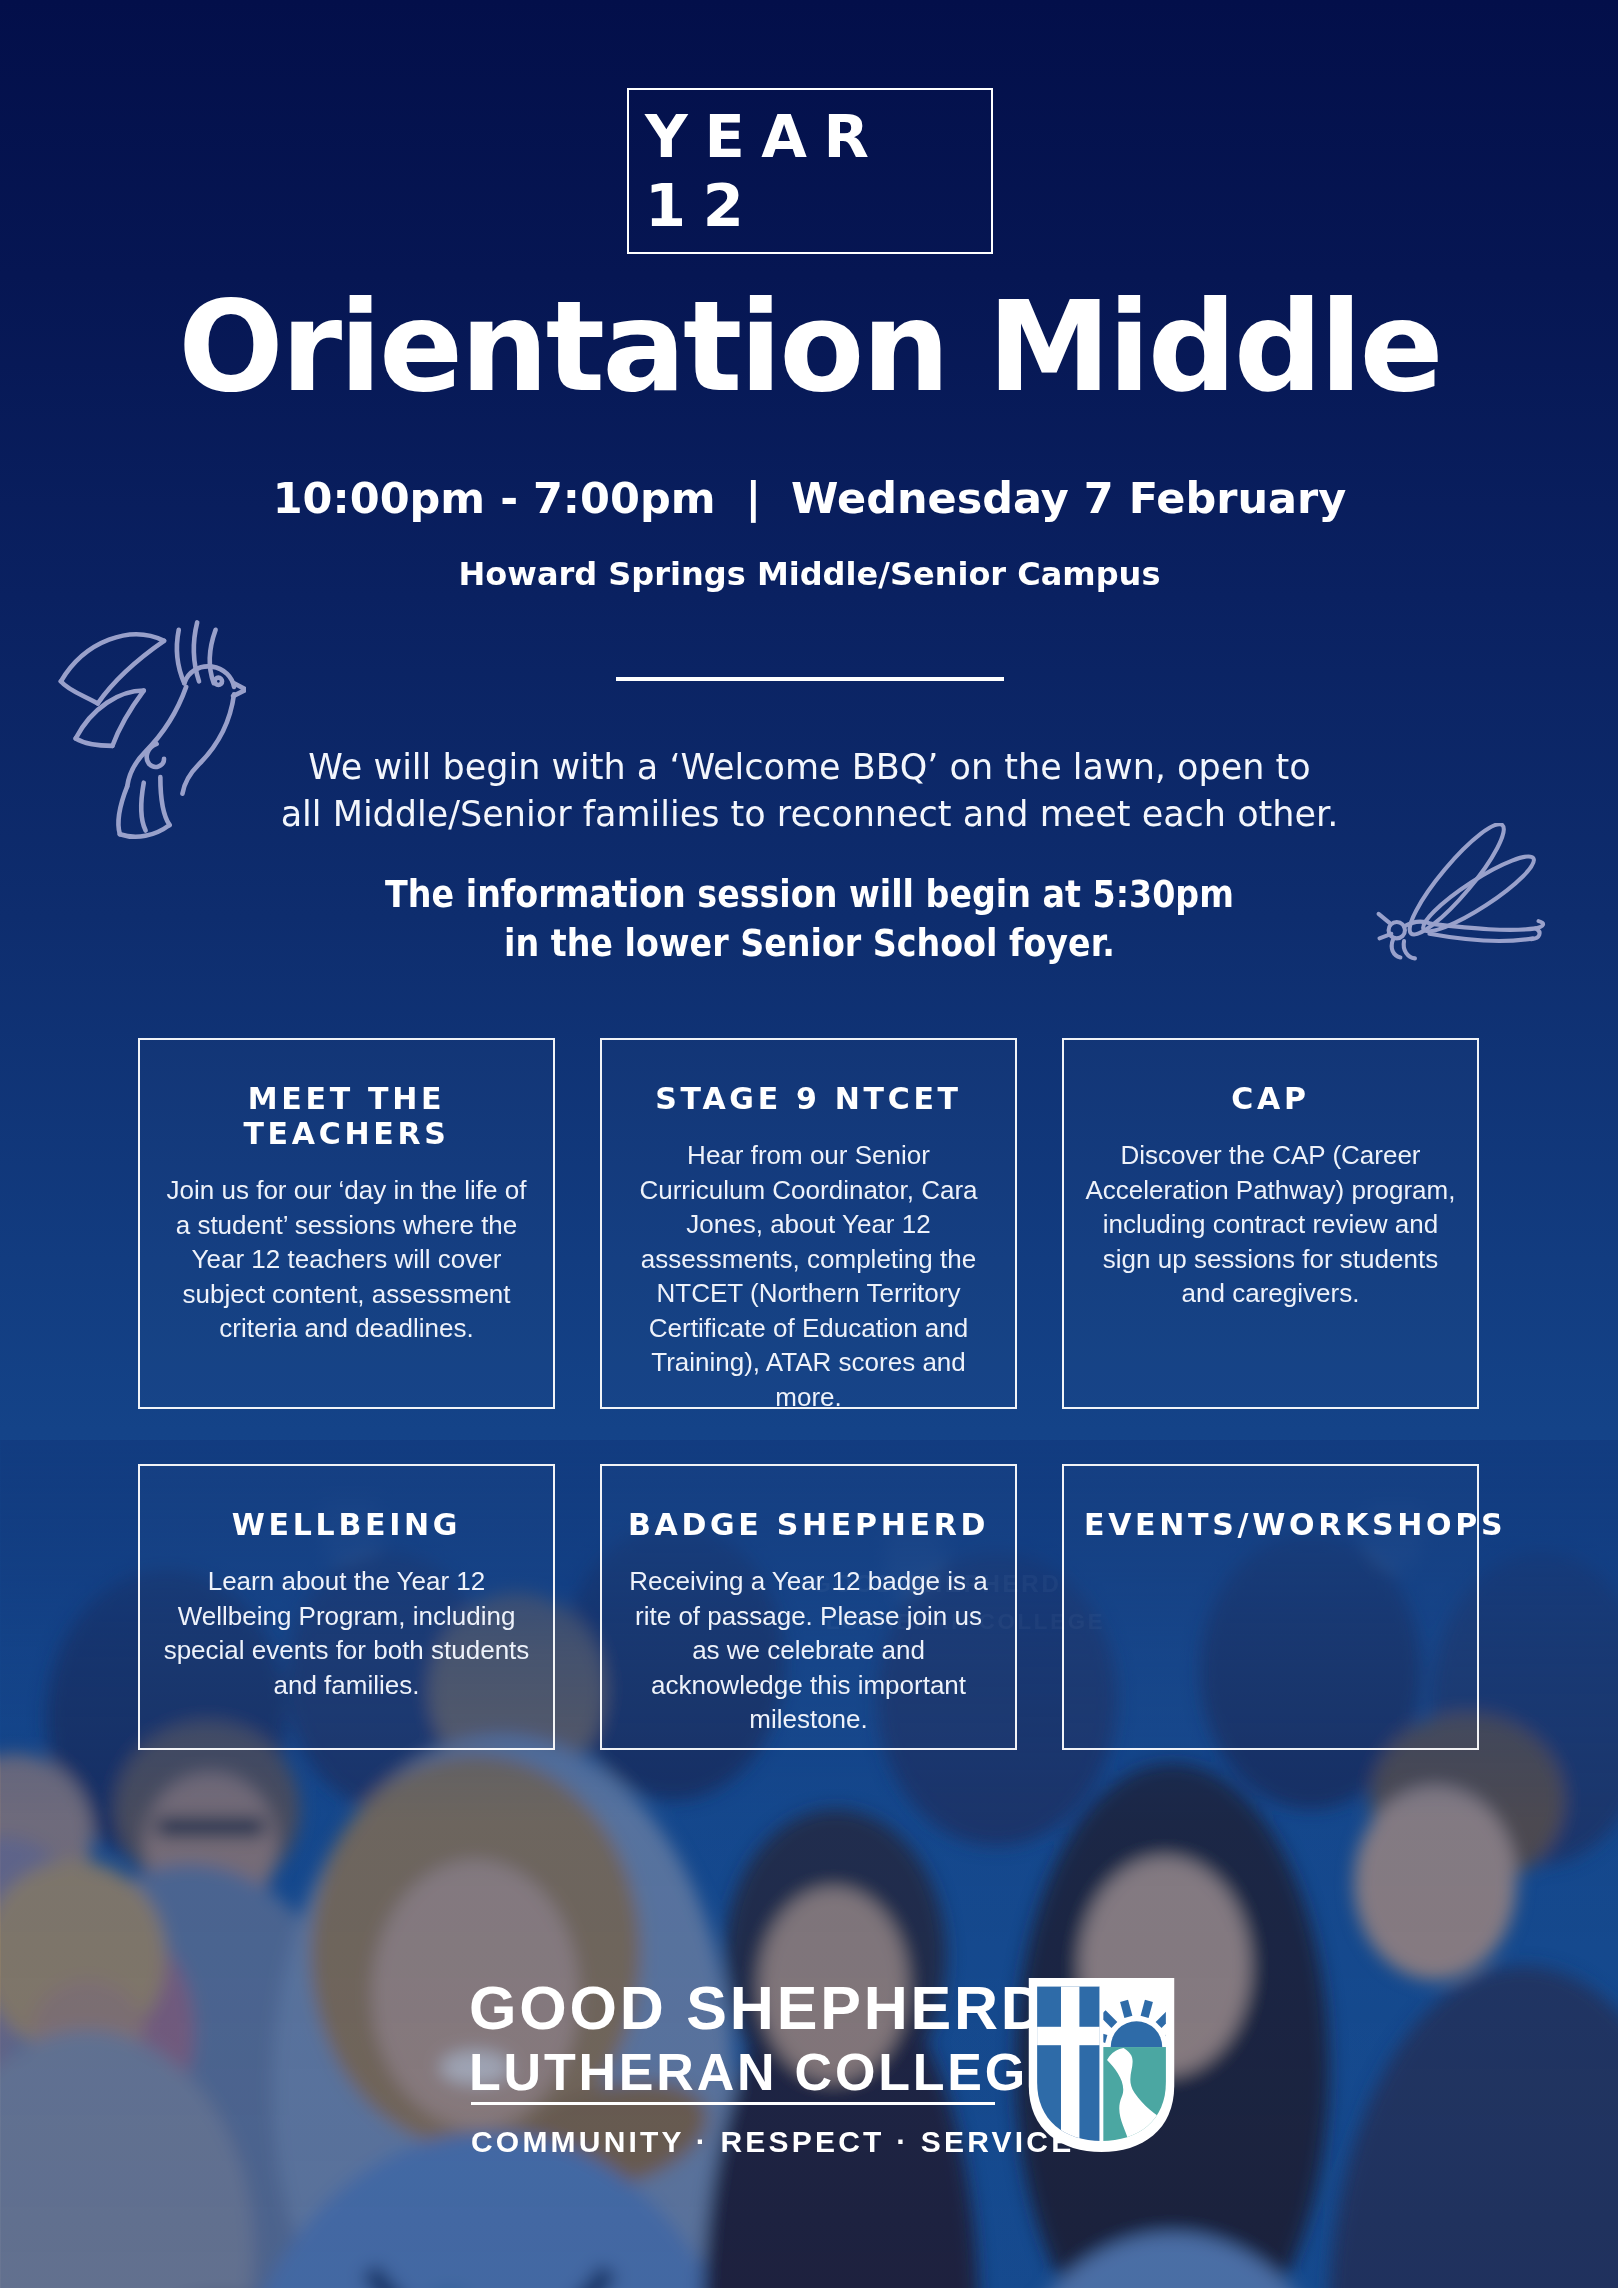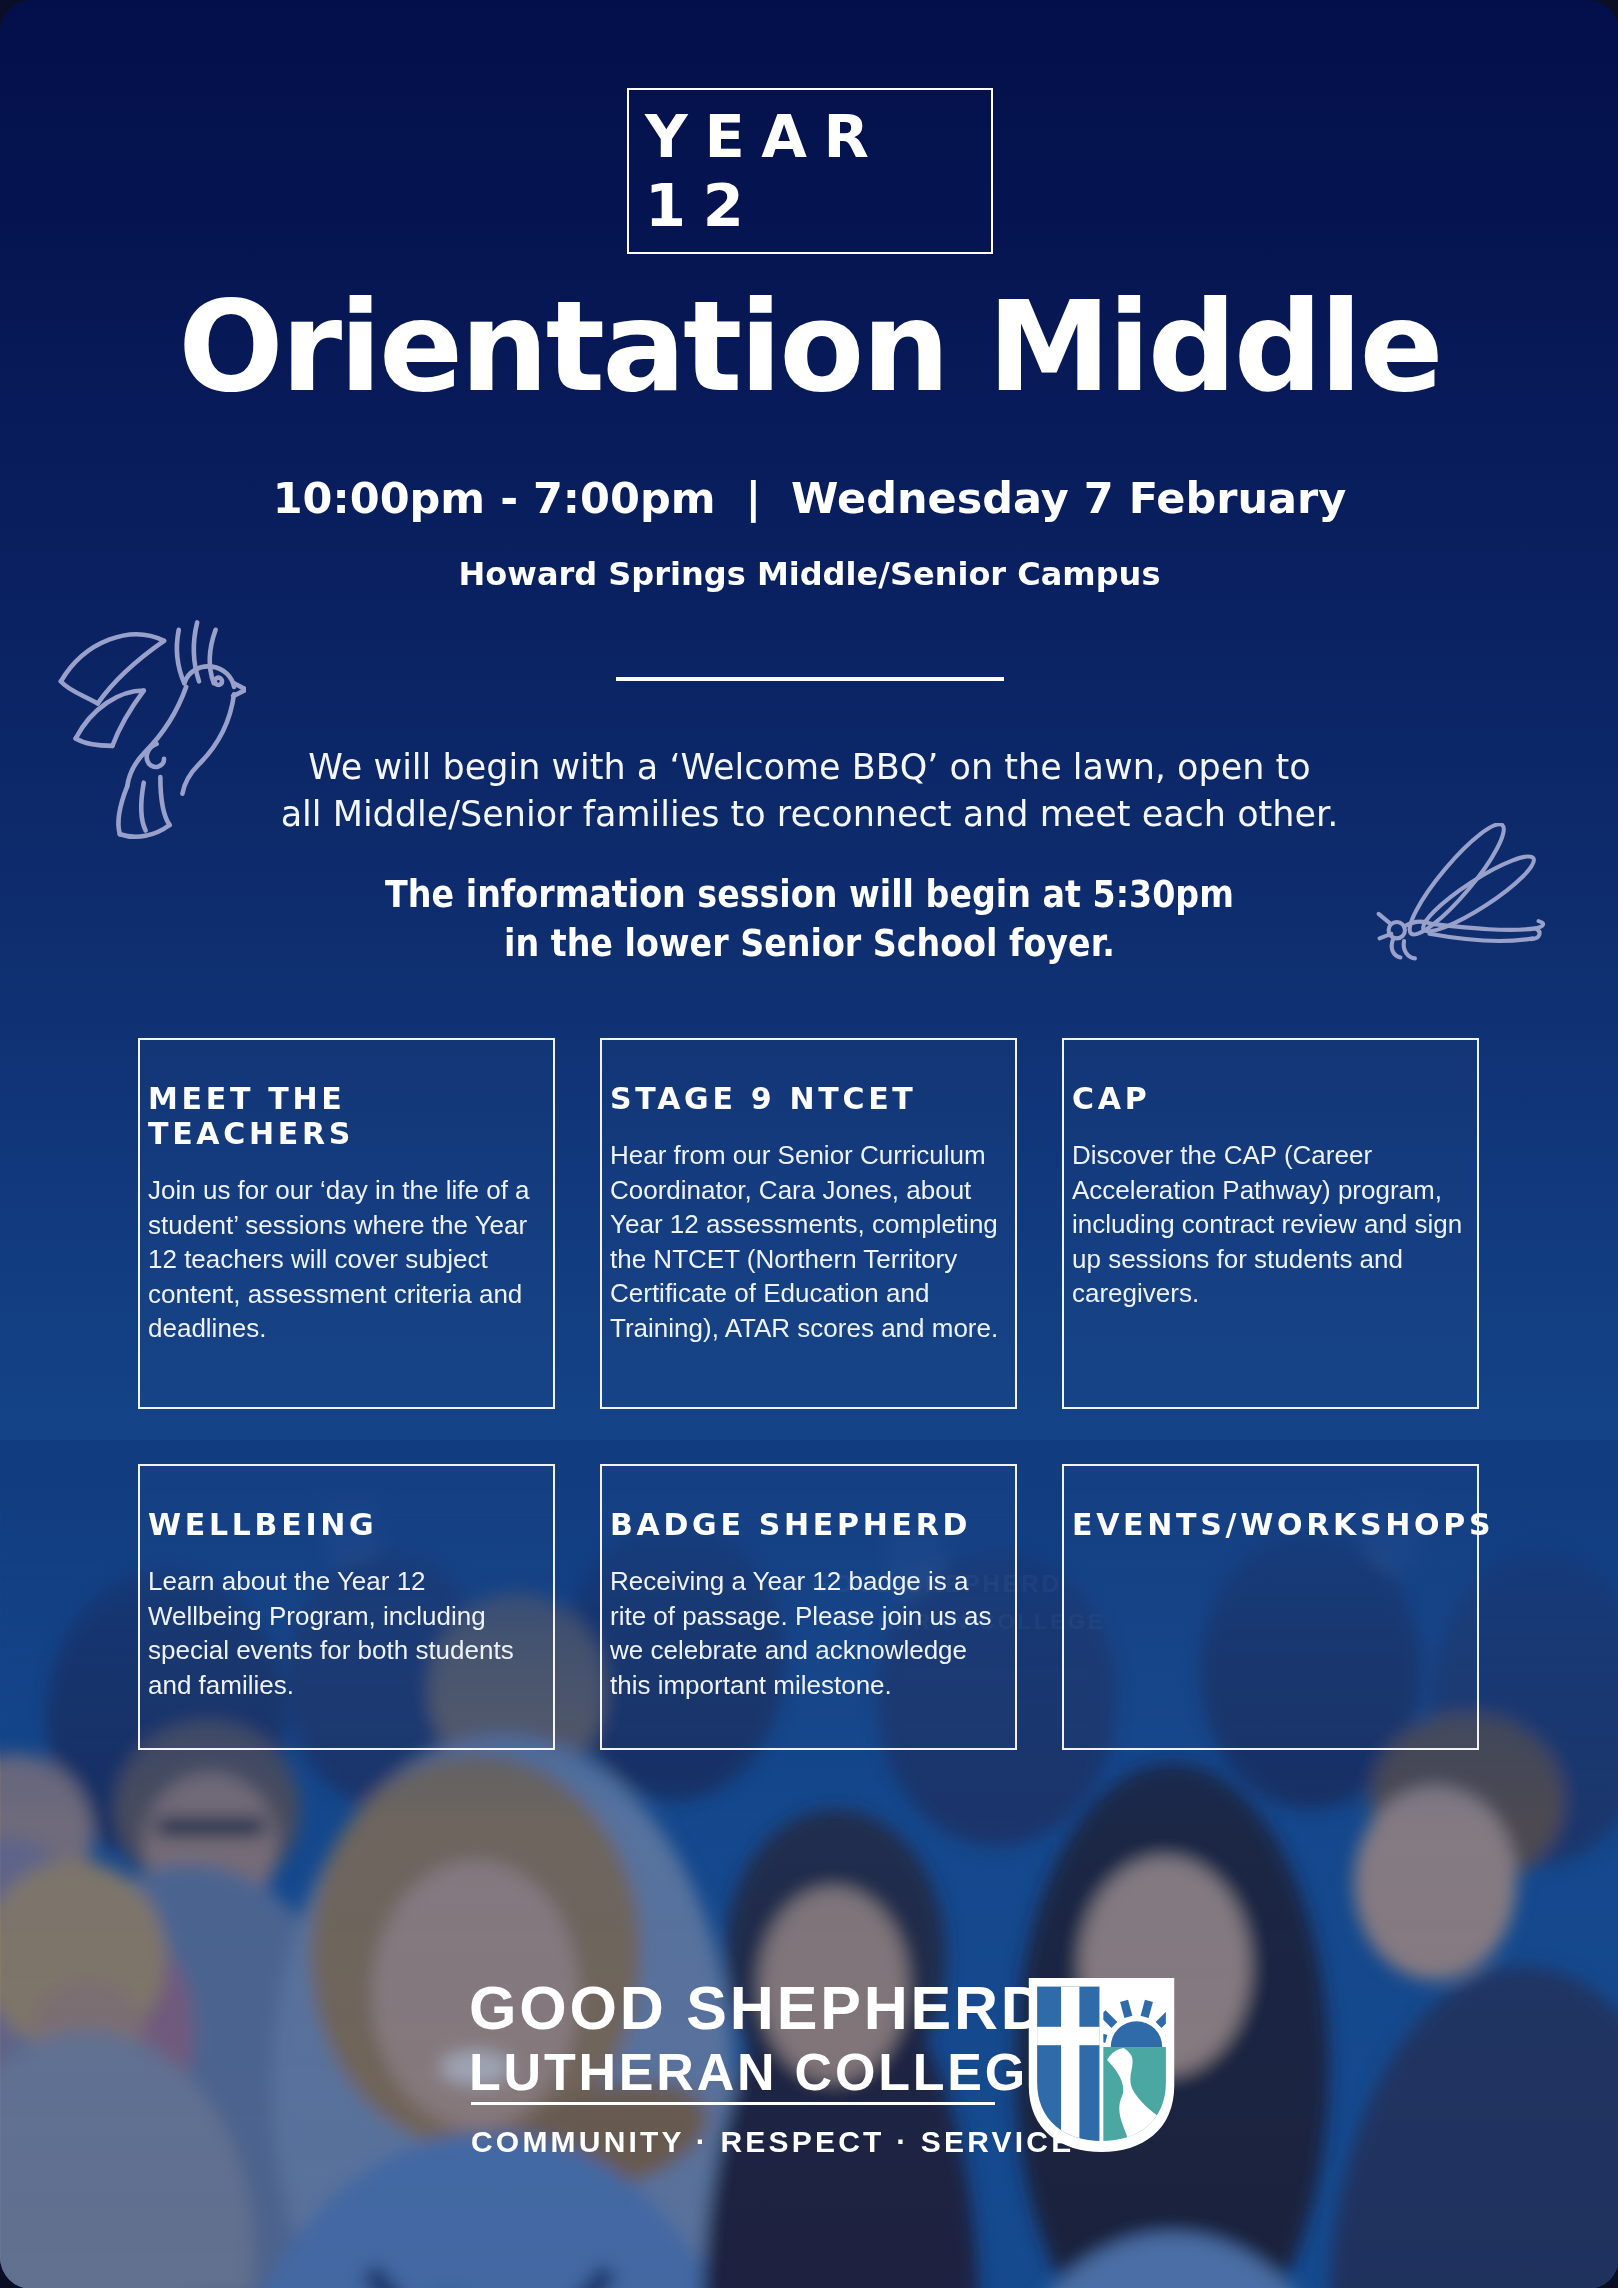--- a/index.html
+++ b/index.html
@@ -1,19 +1,19 @@
 <!DOCTYPE html>
 <html style="font-size:14.8px"><head>
 <meta charset="utf-8">
 <style>
   html,body{margin:0;padding:0;background:#0a0f25;}
   .poster{
     position:relative;width:1619px;height:2289px;overflow:hidden;
     background:linear-gradient(180deg,#030f4a 0%,#061653 12%,#0a2161 26%,#0e2d6e 40%,#123c80 55%,#164a90 70%,#18549b 85%,#1a5aa3 100%);
-    font-family:"DejaVu Sans",sans-serif;color:#ffffff;border-radius:32px;
+    font-family:"DejaVu Sans",sans-serif;color:#ffffff;
   }
   .layer{position:absolute;}
   .photo{left:0;top:1440px;width:1619px;height:849px;z-index:1;}
   .badge-box{
     left:50%;top:88px;transform:translateX(-50%);
     width:362px;height:162px;border:2.8px solid #ffffff;
     display:flex;align-items:center;justify-content:center;z-index:2;
   }
   .badge-label{font-size:59px;font-weight:bold;letter-spacing:16.6px;padding-left:16.6px;}
   .page-title{
@@ -27,21 +27,21 @@
   .intro-bold{left:0;top:871px;width:100%;text-align:center;font-size:37px;font-weight:bold;line-height:1.32;z-index:2;transform:scaleX(.9);transform-origin:50% 0;}
   .deco-bird{left:48px;top:598px;width:198px;height:245px;z-index:2;}
   .deco-dragonfly{left:1349px;top:823px;width:210px;height:159px;z-index:2;}
   .cards{
     left:138px;top:1038px;width:1342px;z-index:2;
     display:grid;grid-template-columns:repeat(3,417px);grid-template-rows:371px 286px;
     column-gap:45px;row-gap:55px;
   }
   .card{
     border:2.8px solid rgba(255,255,255,.94);
-    padding:41px 8px 0;text-align:left;box-sizing:border-box;
+    padding:41px 20px 0;text-align:center;box-sizing:border-box;
     background:rgba(255,255,255,.015);
   }
   .card-heading{font-size:30px;font-weight:bold;letter-spacing:3.7px;margin:0 0 22px 0;}
   .card-body{font-family:"Liberation Sans",sans-serif;font-size:26px;line-height:1.33;color:#eef2fa;margin:0;}
   .org1{left:469px;top:1973px;font-family:"Liberation Sans",sans-serif;font-size:61px;font-weight:bold;letter-spacing:2.8px;z-index:2;}
   .org2{left:469px;top:2042px;font-family:"Liberation Sans",sans-serif;font-size:52px;font-weight:bold;letter-spacing:2.8px;z-index:2;}
   .footer-rule{left:471px;top:2102px;width:524px;height:2.8px;background:#ffffff;z-index:2;}
   .motto{left:471px;top:2125px;font-family:"Liberation Sans",sans-serif;font-size:30px;font-weight:bold;letter-spacing:3.2px;z-index:2;}
   .crest{left:1026px;top:1975px;width:151px;height:180px;z-index:2;}
 </style>

